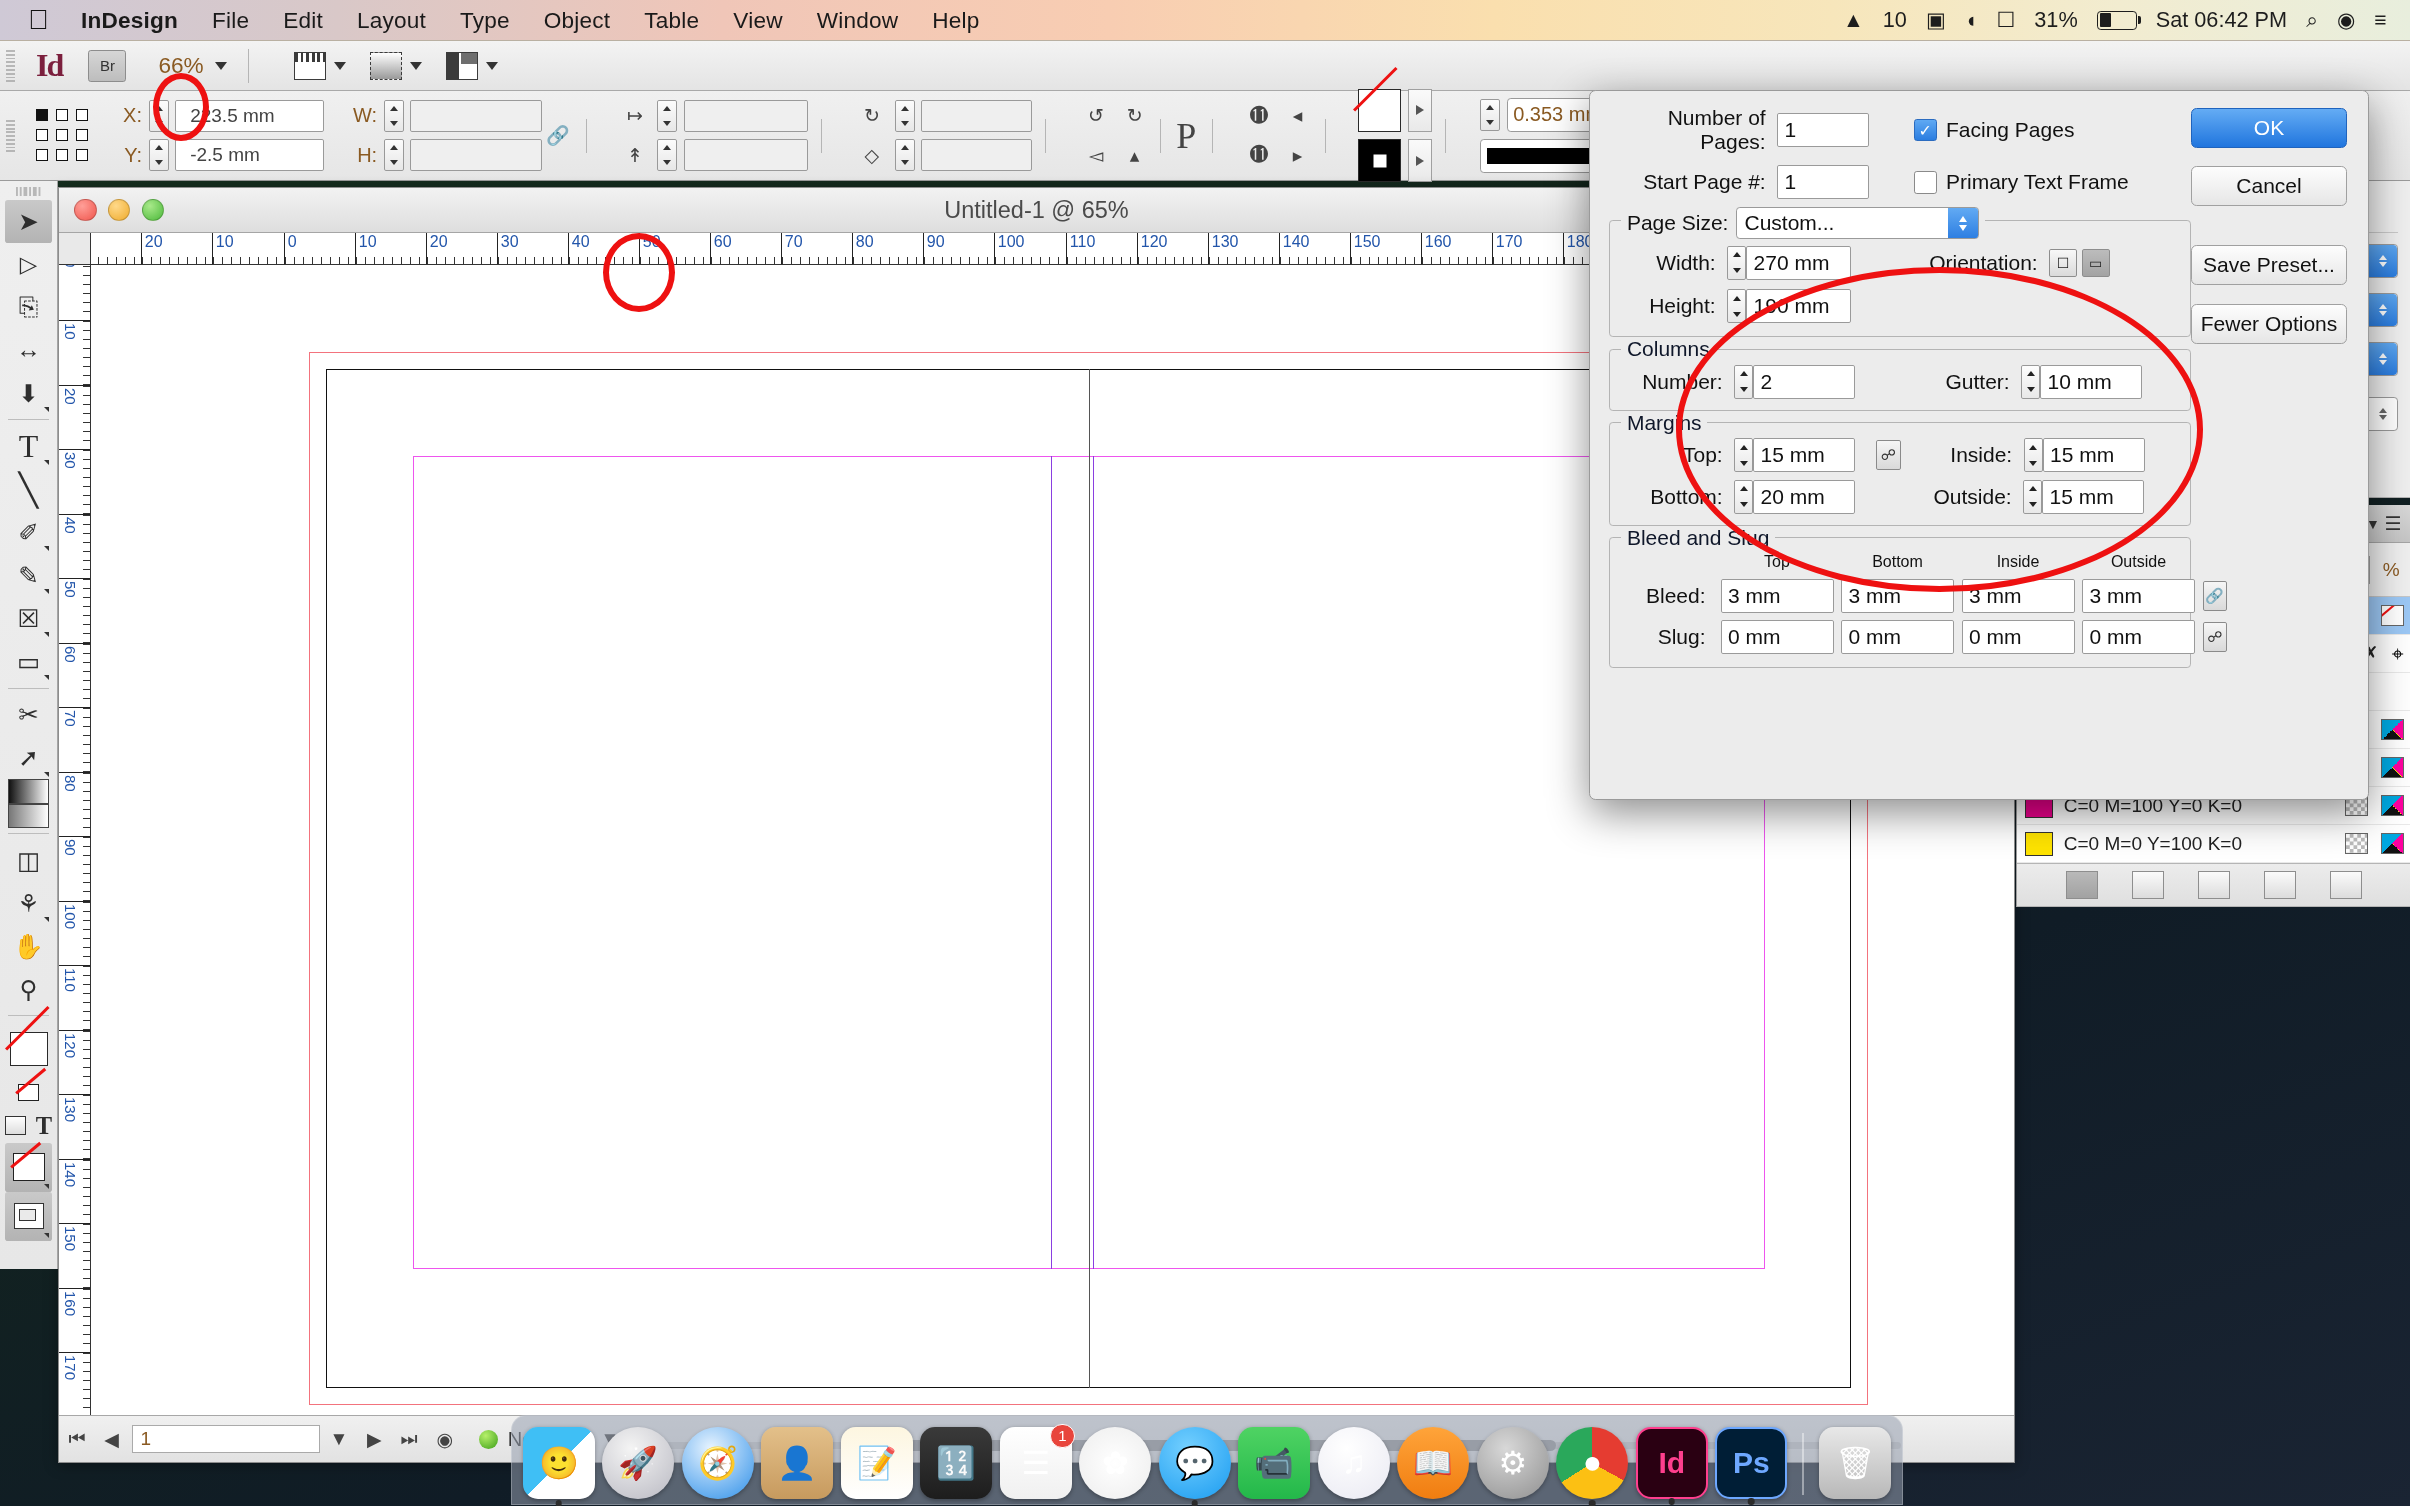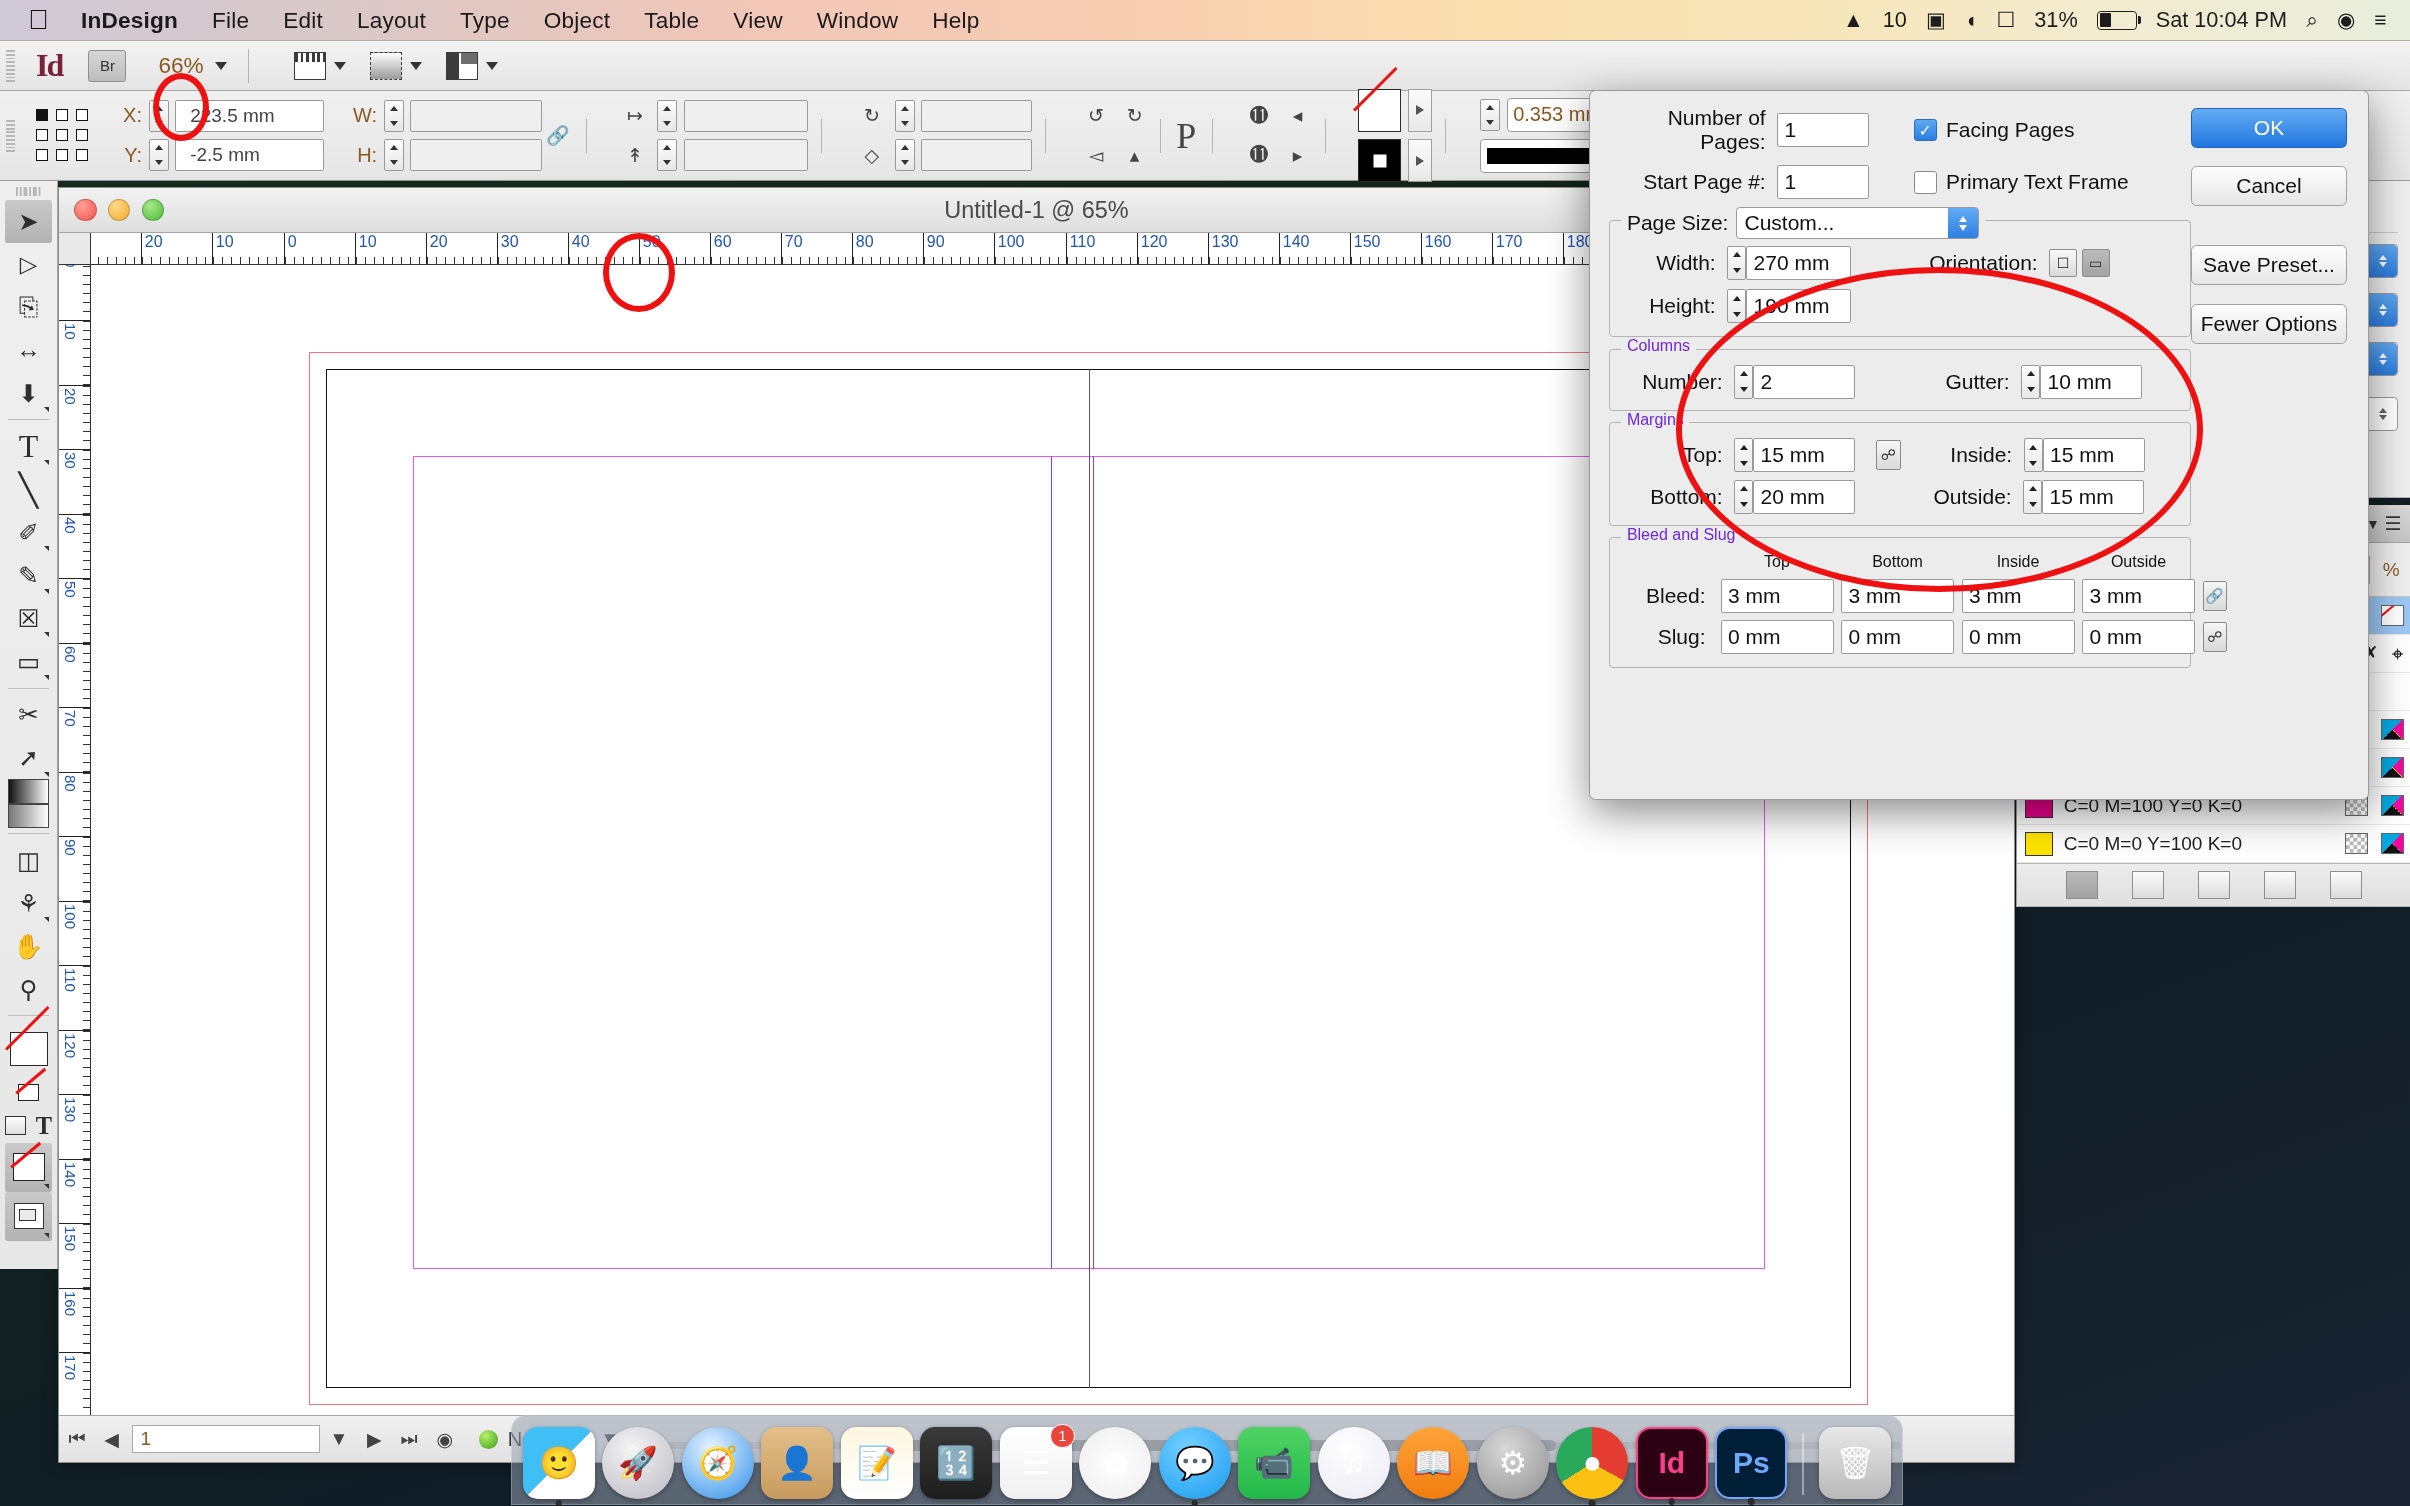--- a/index.html
+++ b/index.html
@@ -239,21 +239,21 @@
   .dstep i{width:0;height:0;border-left:4.7px solid transparent;border-right:4.7px solid transparent;}
   .dstep i.up{border-bottom:5.6px solid #222;} .dstep i.dn{border-top:5.6px solid #222;}
   .chk { display:flex;align-items:center;gap:9.4px;font-size:21px; }
   .chkbox { width:22.6px;height:22.6px;border:0.9px solid #8a8a8a;background:#fff;border-radius:2.8px;flex:none;
      display:flex;align-items:center;justify-content:center; }
   .chkbox.on { background:linear-gradient(#5fa9f3,#2b7de0);border-color:#2b6cc0;color:#fff;font-size:16px; }
   .dbtn { position:absolute;right:21px;width:156px;height:40px;border:0.9px solid #a0a0a0;border-radius:5.6px;
      background:linear-gradient(#fdfdfd,#e6e6e6);display:flex;align-items:center;justify-content:center;font-size:21px; }
   .dbtn.primary { background:linear-gradient(#64acf4,#2075de);border-color:#1f63bd;color:#fff; }
   .group { border:0.9px solid #b4b4b4;border-radius:3.8px;margin-top:11.3px;padding:15px 13px 11.3px;position:relative; }
-  .glegend { position:absolute;top:-12.2px;left:11.3px;background:#ececec;padding:0 5.6px;font-size:16px;color:#6d28d9; }
+  .glegend { position:absolute;top:-12.2px;left:11.3px;background:#ececec;padding:0 5.6px;font-size:21px;color:#0f172a; }
   .ghead { position:absolute;top:-14px;left:11.3px;display:flex;align-items:center;gap:7.5px;background:#ececec;padding:0 5.6px; }
   .linkico { width:24.5px;height:30px;border:0.9px solid #8a8a8a;background:linear-gradient(#f6f6f6,#d9d9d9);
      display:flex;align-items:center;justify-content:center;font-size:15px;color:#333;border-radius:1.9px;flex:none; }
   .bs-grid { display:grid;grid-template-columns:90px 113px 113px 113px 113px 38px;gap:7.5px 7.5px;align-items:center; }
   .bs-hdr { text-align:center;font-size:16px; }
   .orientbtn { width:28px;height:28px;border:0.9px solid #8d8d8d;background:linear-gradient(#f8f8f8,#dadada);
      display:flex;align-items:center;justify-content:center;font-size:14px;color:#222;border-radius:1.9px; }
   .orientbtn.sel { background:linear-gradient(#bcbcbc,#a3a3a3); }
 
   
@@ -292,21 +292,21 @@
   <div class="mb-right">
     <span class="sicon">▲</span>
     <span class="clock">10</span>
     <span class="sicon">▣</span>
     <span class="sicon">◖</span>
     <span class="sicon">☐</span>
     <span class="batt-pct">31%</span>
     <span class="battbox">
         <span class="battfill"></span>
       </span>
-    <span class="clock">Sat 10:04 PM</span>
+    <span class="clock">Sat 06:42 PM</span>
     <span class="sicon">⌕</span>
     <span class="sicon">◉</span>
     <span class="sicon">≡</span>
   </div>
 </div>
 
 <div id="idapp">
 
   <div id="appbar">
     <div class="grip"></div>

